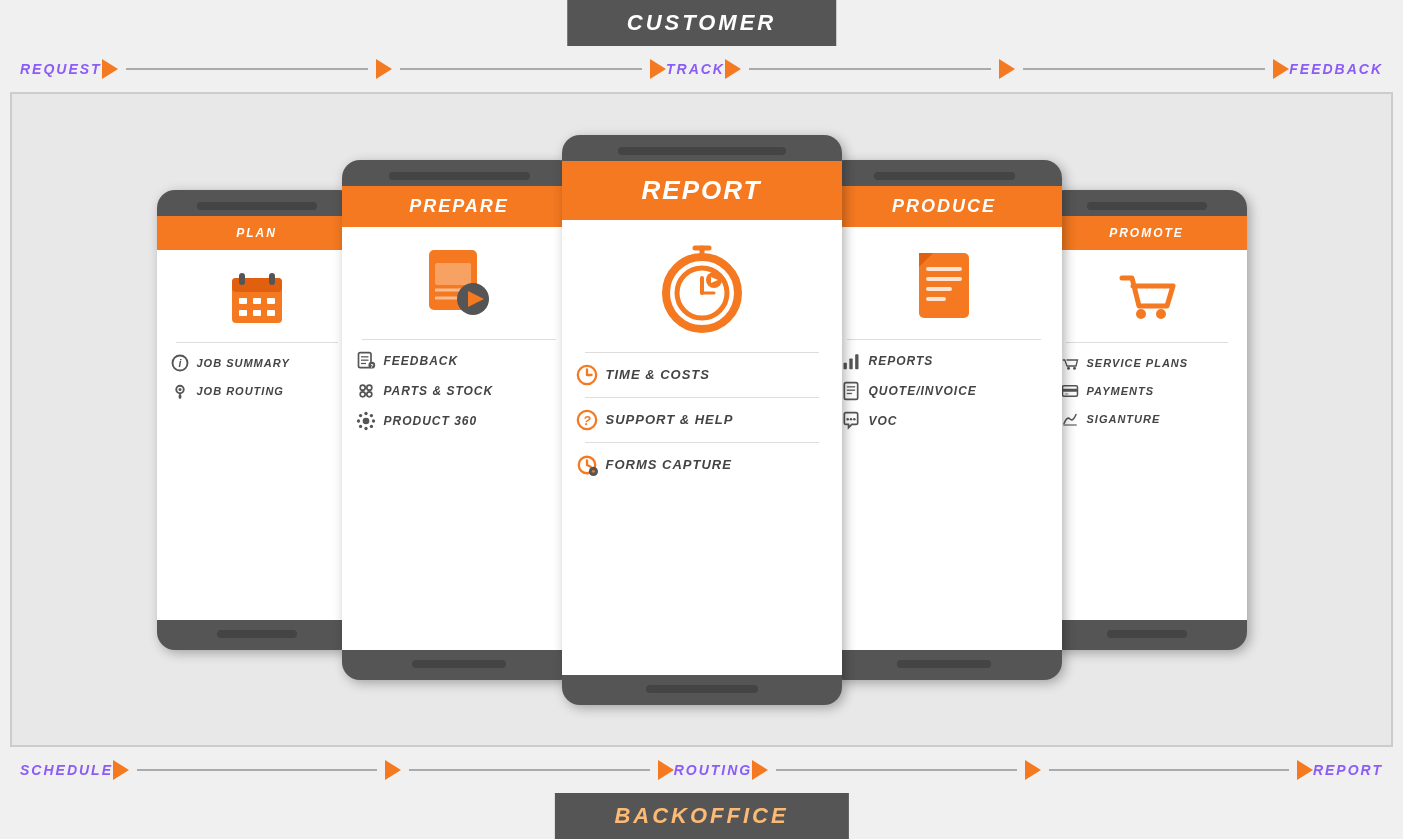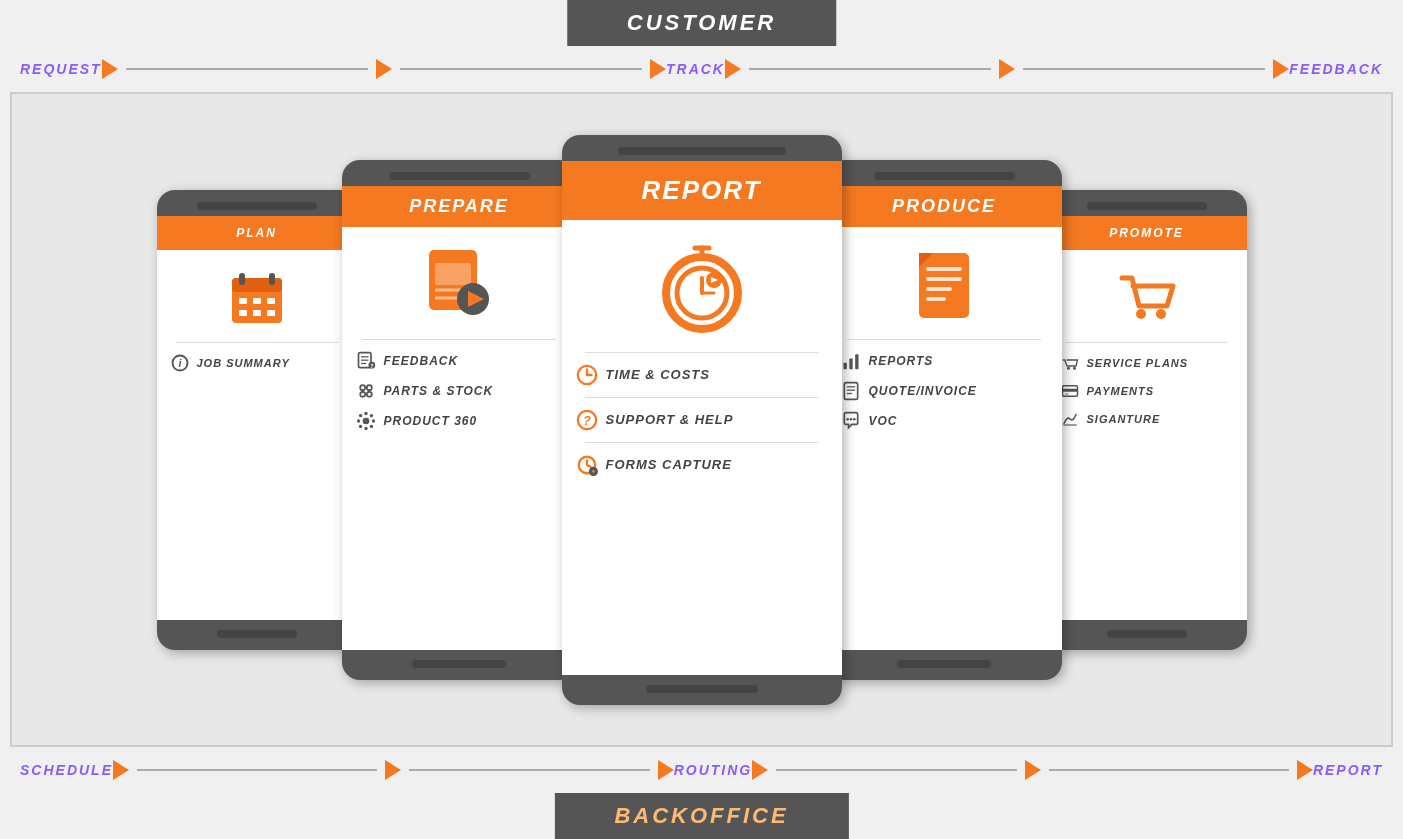--- a/index.html
+++ b/index.html
@@ -305,20 +305,28 @@
               </svg>
             </div>
             <div class="phone-divider"></div>
             <div class="phone-menu-item">
               <svg width="18" height="18" viewBox="0 0 24 24">
                 <circle cx="12" cy="12" r="10" fill="none" stroke="#555" stroke-width="2.5"></circle>
                 <text x="12" y="17" text-anchor="middle" font-size="14" font-weight="900" fill="#555">i</text>
               </svg>
               <span class="phone-menu-label">JOB SUMMARY</span>
             </div>
+            <div class="phone-menu-item">
+              <svg width="18" height="18" viewBox="0 0 24 24">
+                <circle cx="12" cy="10" r="5" fill="none" stroke="#555" stroke-width="2.5"></circle>
+                <circle cx="12" cy="10" r="2" fill="#555"></circle>
+                <path d="M12 15 Q8 20 12 23 Q16 20 12 15Z" fill="#555"></path>
+              </svg>
+              <span class="phone-menu-label">JOB ROUTING</span>
+            </div>
           </div>
           <div class="phone-bottom-bar"></div>
         </div>
       </div>
 
       <div class="phone-wrapper">
         <div class="phone-card medium">
           <div class="phone-top-bar"></div>
           <div class="phone-header">PREPARE</div>
           <div class="phone-body">

